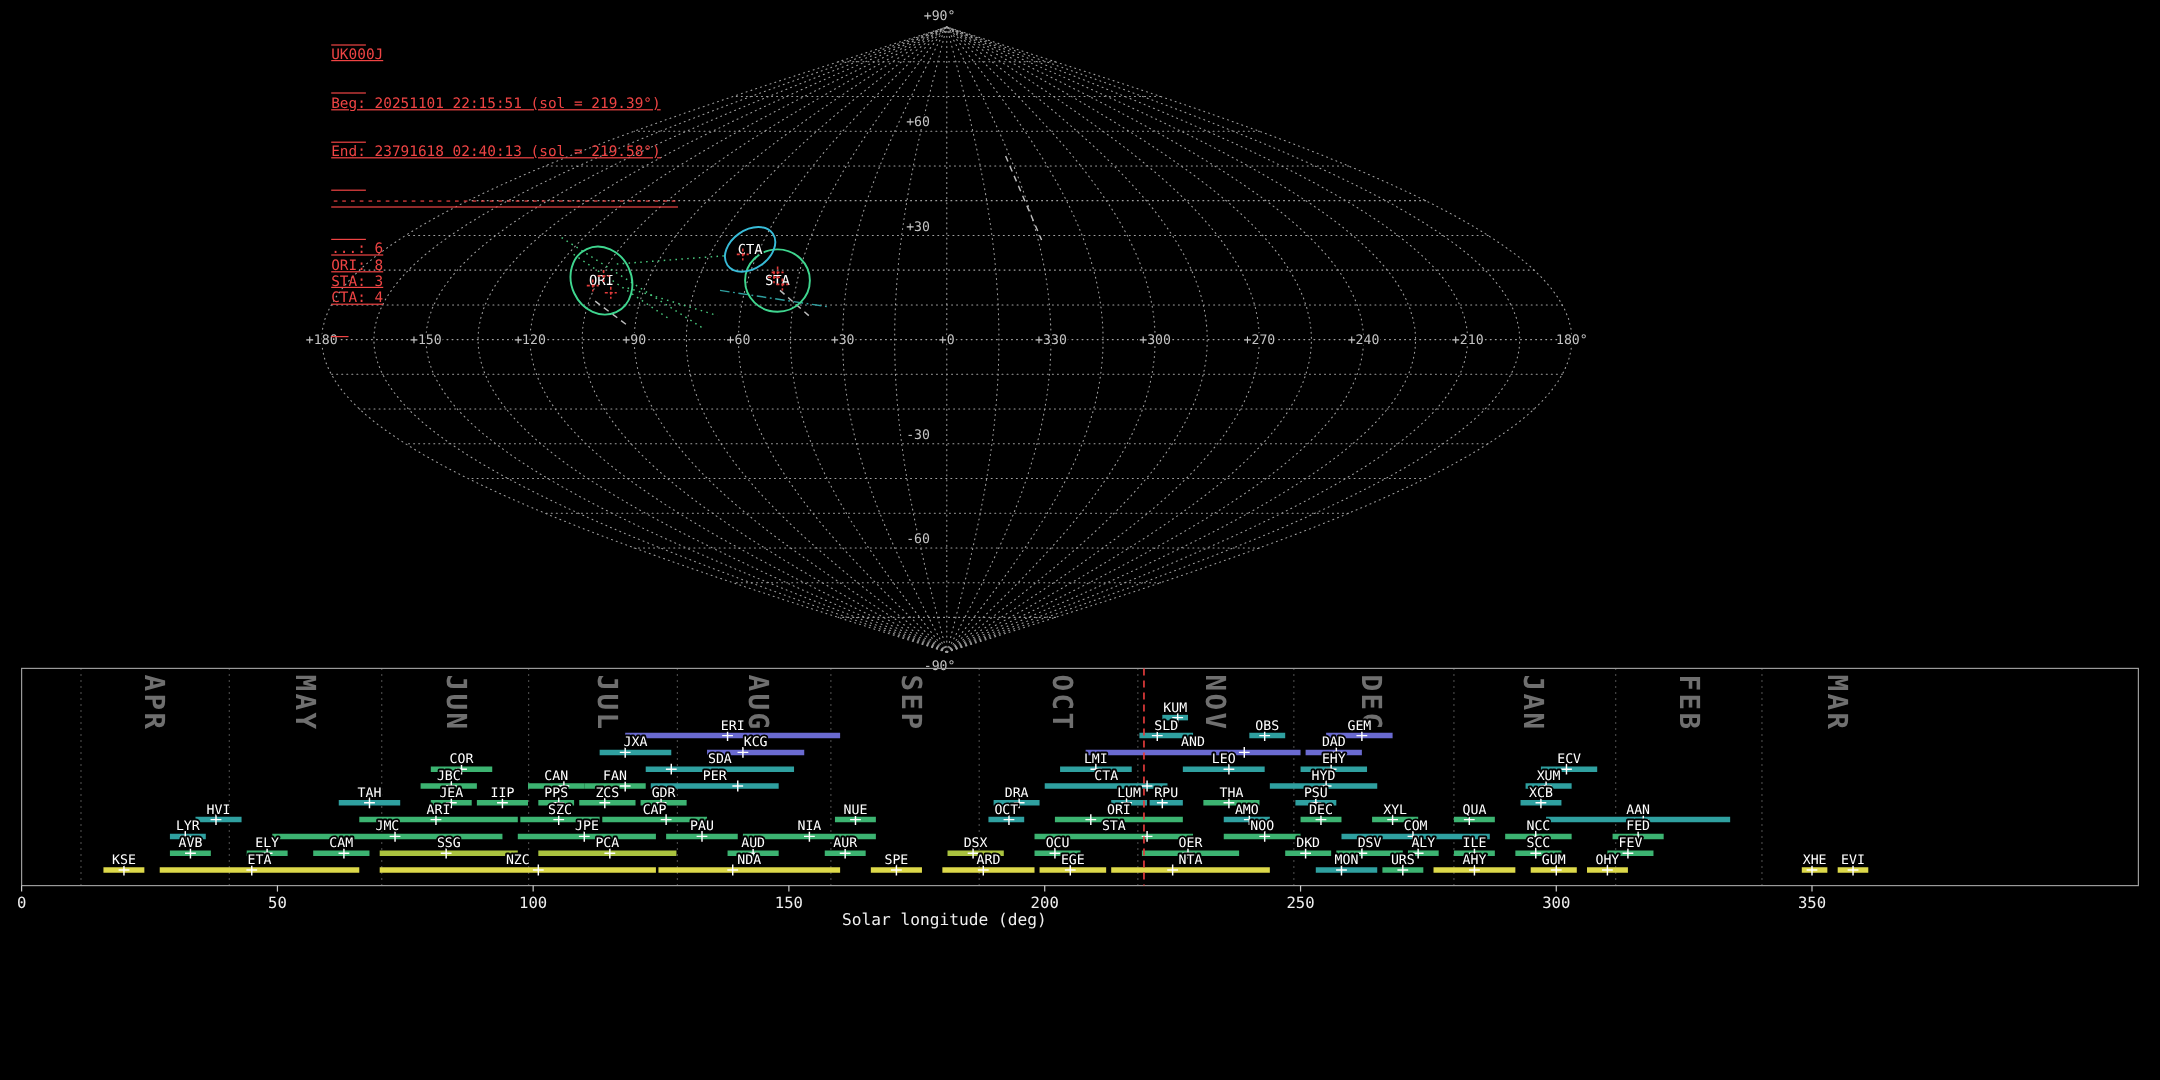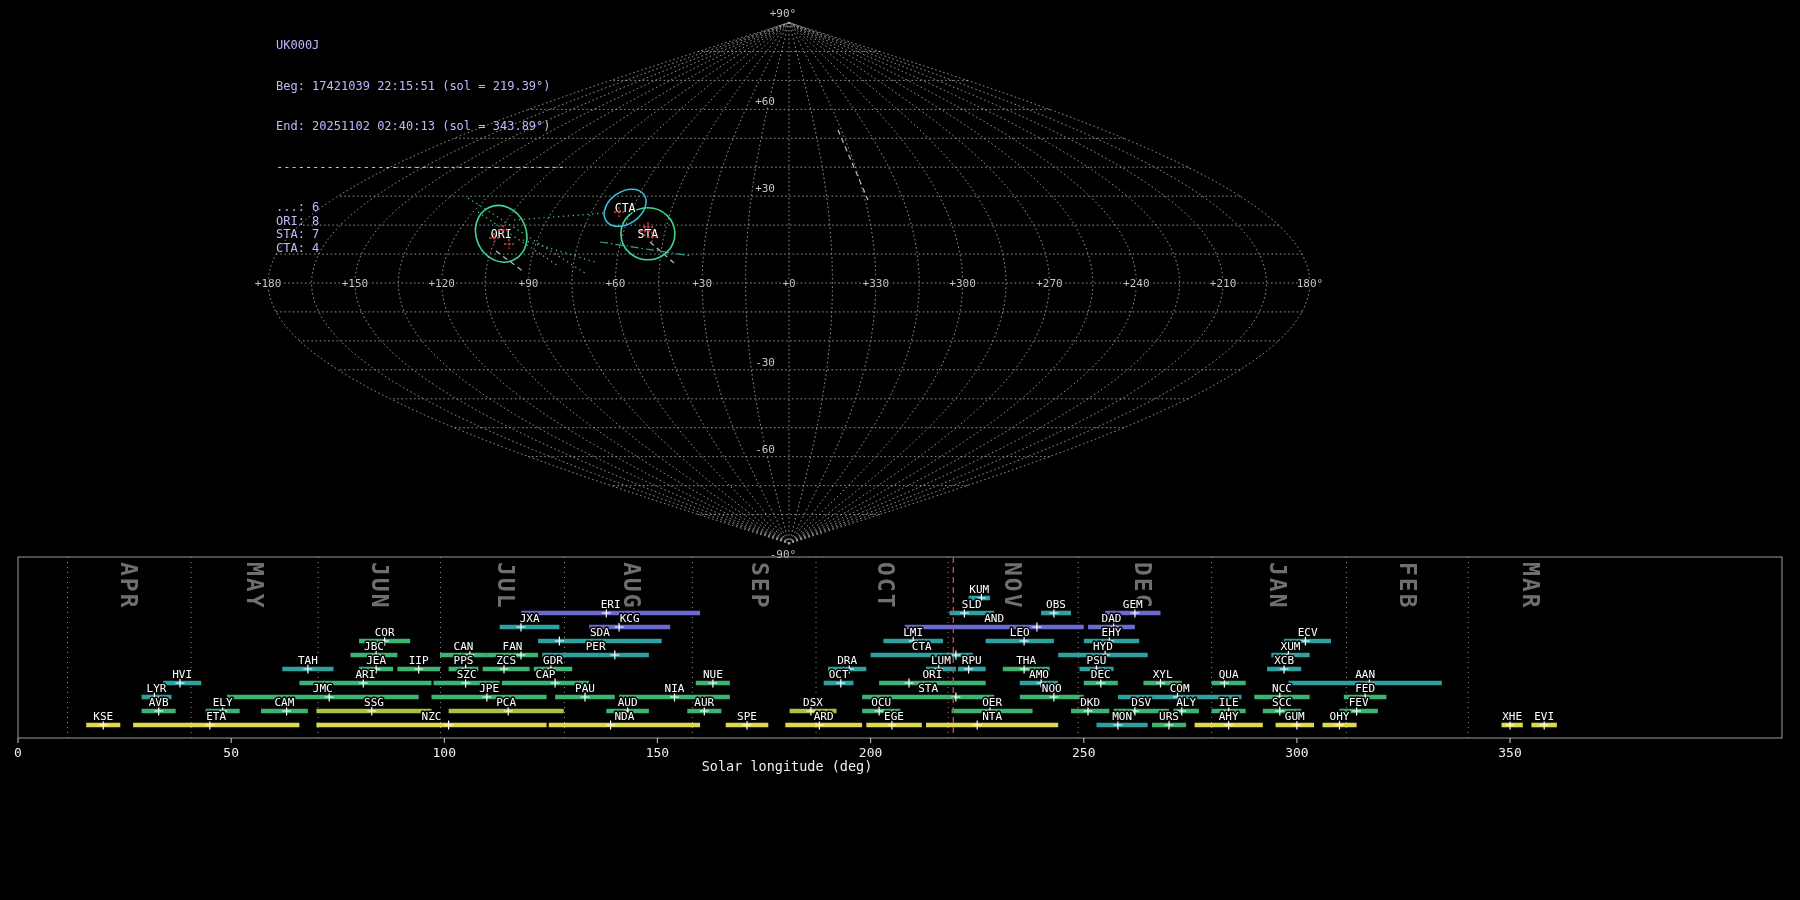--- a/index.html
+++ b/index.html
@@ -1,31 +1,31 @@
 <!DOCTYPE html>
 <html><head>
 <meta charset="utf-8">
 <style>
   html,body{margin:0;padding:0;background:#000;}
   #app{position:relative;width:1800px;height:900px;background:#000;overflow:hidden;}
-  #hdr{position:absolute;left:276px;top:12px;color:#c4b5fd;font:12px/13.5px "DejaVu Sans Mono",monospace;white-space:pre;z-index:2;}
+  #hdr{position:absolute;left:276px;top:12px;color:#ef4444;font:12px/13.5px "DejaVu Sans Mono",monospace;white-space:pre;z-index:2;text-decoration:underline;}
   svg{position:absolute;left:0;top:0;}
   text{font-family:"DejaVu Sans Mono",monospace;}
   .halo{paint-order:stroke;stroke:#000;stroke-width:3px;stroke-linejoin:round;}
 </style>
 </head>
 <body>
 
 <div id="app">
   <div id="hdr">
     <div>UK000J</div>
-    <div>Beg: 17421039 22:15:51 (sol = 219.39°)</div>
-    <div>End: 20251102 02:40:13 (sol = 343.89°)</div>
+    <div>Beg: 20251101 22:15:51 (sol = 219.39°)</div>
+    <div>End: 23791618 02:40:13 (sol = 219.58°)</div>
     <div>----------------------------------------</div>
-    <div id="counts"><div>...: 6</div><div>ORI: 8</div><div>STA: 7</div><div>CTA: 4</div></div>
+    <div id="counts"><div>...: 6</div><div>ORI: 8</div><div>STA: 3</div><div>CTA: 4</div></div>
   </div>
   <svg id="plot" width="1800" height="900" viewBox="0 0 1800 900">
       <g>
         <g stroke="#a0a0a0" stroke-width="0.9" fill="none" stroke-dasharray="0.8,3.4" stroke-linecap="round">
           <polyline points="879.5,514.5 876.9,514.5 874.4,514.5 871.9,514.5 869.4,514.5 866.9,514.5 864.4,514.5 861.9,514.5 859.4,514.5 856.8,514.5 854.3,514.5 851.8,514.5 849.3,514.5 846.8,514.5 844.3,514.5 841.8,514.5 839.3,514.5 836.7,514.5 834.2,514.5 831.7,514.5 829.2,514.5 826.7,514.5 824.2,514.5 821.7,514.5 819.2,514.5 816.6,514.5 814.1,514.5 811.6,514.5 809.1,514.5 806.6,514.5 804.1,514.5 801.6,514.5 799.1,514.5 796.5,514.5 794.0,514.5 791.5,514.5 789.0,514.5 786.5,514.5 784.0,514.5 781.5,514.5 778.9,514.5 776.4,514.5 773.9,514.5 771.4,514.5 768.9,514.5 766.4,514.5 763.9,514.5 761.4,514.5 758.8,514.5 756.3,514.5 753.8,514.5 751.3,514.5 748.8,514.5 746.3,514.5 743.8,514.5 741.3,514.5 738.7,514.5 736.2,514.5 733.7,514.5 731.2,514.5 728.7,514.5 726.2,514.5 723.7,514.5 721.2,514.5 718.6,514.5 716.1,514.5 713.6,514.5 711.1,514.5 708.6,514.5 706.1,514.5 703.6,514.5 701.1,514.5 698.5,514.5"></polyline>
           <polyline points="967.2,485.6 962.2,485.6 957.3,485.6 952.3,485.6 947.4,485.6 942.4,485.6 937.5,485.6 932.5,485.6 927.6,485.6 922.6,485.6 917.7,485.6 912.7,485.6 907.8,485.6 902.8,485.6 897.9,485.6 892.9,485.6 888.0,485.6 883.0,485.6 878.1,485.6 873.1,485.6 868.2,485.6 863.2,485.6 858.3,485.6 853.3,485.6 848.4,485.6 843.4,485.6 838.5,485.6 833.5,485.6 828.6,485.6 823.6,485.6 818.7,485.6 813.7,485.6 808.8,485.6 803.8,485.6 798.9,485.6 793.9,485.6 789.0,485.6 784.1,485.6 779.1,485.6 774.2,485.6 769.2,485.6 764.3,485.6 759.3,485.6 754.4,485.6 749.4,485.6 744.5,485.6 739.5,485.6 734.6,485.6 729.6,485.6 724.7,485.6 719.7,485.6 714.8,485.6 709.8,485.6 704.9,485.6 699.9,485.6 695.0,485.6 690.0,485.6 685.1,485.6 680.1,485.6 675.2,485.6 670.2,485.6 665.3,485.6 660.3,485.6 655.4,485.6 650.4,485.6 645.5,485.6 640.5,485.6 635.6,485.6 630.6,485.6 625.7,485.6 620.7,485.6 615.8,485.6 610.8,485.6"></polyline>
           <polyline points="1049.5,456.6 1042.2,456.6 1035.0,456.6 1027.8,456.6 1020.5,456.6 1013.3,456.6 1006.1,456.6 998.8,456.6 991.6,456.6 984.3,456.6 977.1,456.6 969.9,456.6 962.6,456.6 955.4,456.6 948.2,456.6 940.9,456.6 933.7,456.6 926.5,456.6 919.2,456.6 912.0,456.6 904.8,456.6 897.5,456.6 890.3,456.6 883.1,456.6 875.8,456.6 868.6,456.6 861.4,456.6 854.1,456.6 846.9,456.6 839.6,456.6 832.4,456.6 825.2,456.6 817.9,456.6 810.7,456.6 803.5,456.6 796.2,456.6 789.0,456.6 781.8,456.6 774.5,456.6 767.3,456.6 760.1,456.6 752.8,456.6 745.6,456.6 738.4,456.6 731.1,456.6 723.9,456.6 716.6,456.6 709.4,456.6 702.2,456.6 694.9,456.6 687.7,456.6 680.5,456.6 673.2,456.6 666.0,456.6 658.8,456.6 651.5,456.6 644.3,456.6 637.1,456.6 629.8,456.6 622.6,456.6 615.4,456.6 608.1,456.6 600.9,456.6 593.7,456.6 586.4,456.6 579.2,456.6 571.9,456.6 564.7,456.6 557.5,456.6 550.2,456.6 543.0,456.6 535.8,456.6 528.5,456.6"></polyline>
           <polyline points="1123.8,427.7 1114.5,427.7 1105.2,427.7 1095.9,427.7 1086.6,427.7 1077.3,427.7 1068.0,427.7 1058.7,427.7 1049.4,427.7 1040.1,427.7 1030.8,427.7 1021.5,427.7 1012.2,427.7 1002.9,427.7 993.6,427.7 984.3,427.7 975.0,427.7 965.7,427.7 956.4,427.7 947.1,427.7 937.8,427.7 928.5,427.7 919.2,427.7 909.9,427.7 900.6,427.7 891.3,427.7 882.0,427.7 872.7,427.7 863.4,427.7 854.1,427.7 844.8,427.7 835.5,427.7 826.2,427.7 816.9,427.7 807.6,427.7 798.3,427.7 789.0,427.7 779.7,427.7 770.4,427.7 761.1,427.7 751.8,427.7 742.5,427.7 733.2,427.7 723.9,427.7 714.6,427.7 705.3,427.7 696.0,427.7 686.7,427.7 677.4,427.7 668.1,427.7 658.8,427.7 649.5,427.7 640.2,427.7 630.9,427.7 621.6,427.7 612.3,427.7 603.0,427.7 593.7,427.7 584.4,427.7 575.1,427.7 565.8,427.7 556.5,427.7 547.2,427.7 537.9,427.7 528.6,427.7 519.3,427.7 510.0,427.7 500.7,427.7 491.4,427.7 482.1,427.7 472.8,427.7 463.5,427.7 454.2,427.7"></polyline>
           <polyline points="1188.0,398.8 1177.0,398.8 1165.9,398.8 1154.8,398.8 1143.7,398.8 1132.6,398.8 1121.5,398.8 1110.5,398.8 1099.4,398.8 1088.3,398.8 1077.2,398.8 1066.1,398.8 1055.0,398.8 1043.9,398.8 1032.9,398.8 1021.8,398.8 1010.7,398.8 999.6,398.8 988.5,398.8 977.4,398.8 966.4,398.8 955.3,398.8 944.2,398.8 933.1,398.8 922.0,398.8 910.9,398.8 899.8,398.8 888.8,398.8 877.7,398.8 866.6,398.8 855.5,398.8 844.4,398.8 833.3,398.8 822.3,398.8 811.2,398.8 800.1,398.8 789.0,398.8 777.9,398.8 766.8,398.8 755.7,398.8 744.7,398.8 733.6,398.8 722.5,398.8 711.4,398.8 700.3,398.8 689.2,398.8 678.2,398.8 667.1,398.8 656.0,398.8 644.9,398.8 633.8,398.8 622.7,398.8 611.6,398.8 600.6,398.8 589.5,398.8 578.4,398.8 567.3,398.8 556.2,398.8 545.1,398.8 534.1,398.8 523.0,398.8 511.9,398.8 500.8,398.8 489.7,398.8 478.6,398.8 467.5,398.8 456.5,398.8 445.4,398.8 434.3,398.8 423.2,398.8 412.1,398.8 401.0,398.8 390.0,398.8"></polyline>
           <polyline points="1240.1,369.8 1227.6,369.8 1215.1,369.8 1202.5,369.8 1190.0,369.8 1177.5,369.8 1164.9,369.8 1152.4,369.8 1139.9,369.8 1127.3,369.8 1114.8,369.8 1102.3,369.8 1089.8,369.8 1077.2,369.8 1064.7,369.8 1052.2,369.8 1039.6,369.8 1027.1,369.8 1014.6,369.8 1002.0,369.8 989.5,369.8 977.0,369.8 964.4,369.8 951.9,369.8 939.4,369.8 926.8,369.8 914.3,369.8 901.8,369.8 889.3,369.8 876.7,369.8 864.2,369.8 851.7,369.8 839.1,369.8 826.6,369.8 814.1,369.8 801.5,369.8 789.0,369.8 776.5,369.8 763.9,369.8 751.4,369.8 738.9,369.8 726.3,369.8 713.8,369.8 701.3,369.8 688.7,369.8 676.2,369.8 663.7,369.8 651.2,369.8 638.6,369.8 626.1,369.8 613.6,369.8 601.0,369.8 588.5,369.8 576.0,369.8 563.4,369.8 550.9,369.8 538.4,369.8 525.8,369.8 513.3,369.8 500.8,369.8 488.2,369.8 475.7,369.8 463.2,369.8 450.7,369.8 438.1,369.8 425.6,369.8 413.1,369.8 400.5,369.8 388.0,369.8 375.5,369.8 362.9,369.8 350.4,369.8 337.9,369.8"></polyline>

